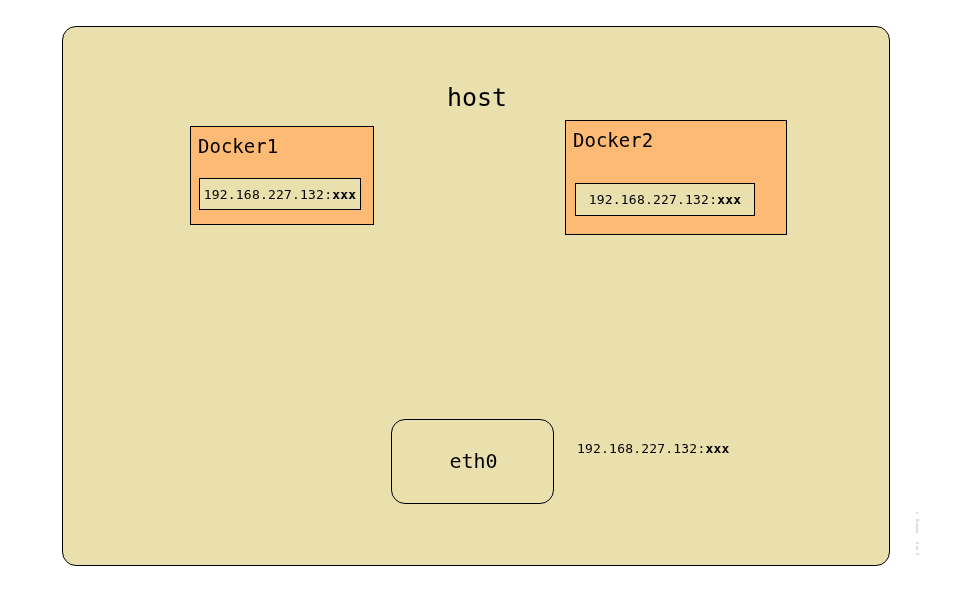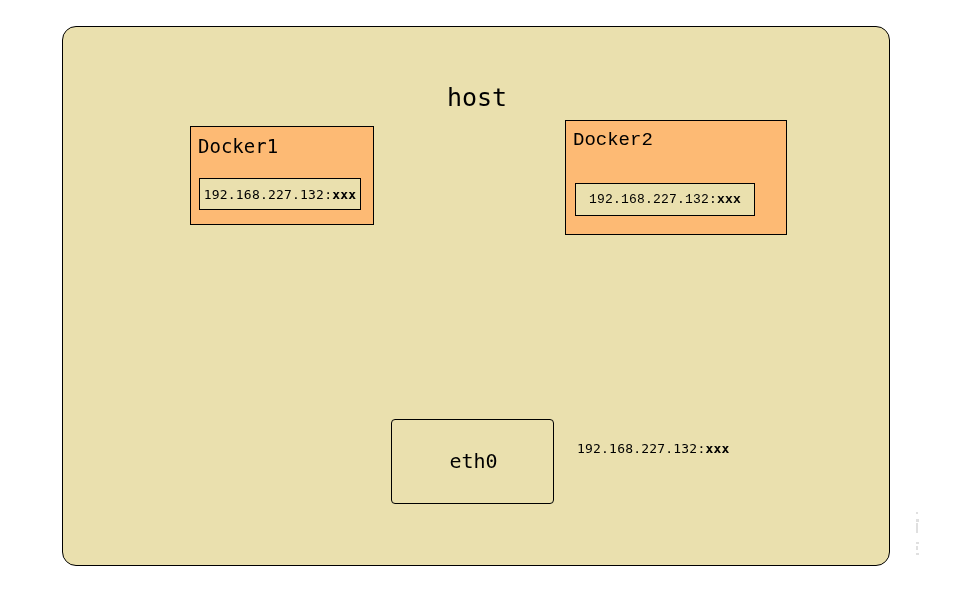--- a/index.html
+++ b/index.html
@@ -64,21 +64,20 @@
     top: 99px;     
     width: 184px;
     height: 99px;
   }
 
   #docker2-box {
     left: 502px;   
     top: 93px;     
     width: 222px;
     height: 115px;
-    font-family: Liberation Mono, monospace;
   }
 
   .docker-title {
     position: absolute;
     left: 7px;
     top: 10px;
     font-size: 19px;
     line-height: 1;
     color: #000000;
   }
@@ -121,21 +120,21 @@
 
   
   #eth0-box {
     position: absolute;
     left: 328px;   
     top: 392px;    
     width: 163px;
     height: 85px;
     background: #eae0ae;
     border: 1px solid #000000;
-    border-radius: 4px;
+    border-radius: 14px;
     box-sizing: border-box;
   }
 
   #eth0-label {
     position: absolute;
     left: 0;
     top: 31px;
     width: 163px;
     text-align: center;
     font-size: 20px;

